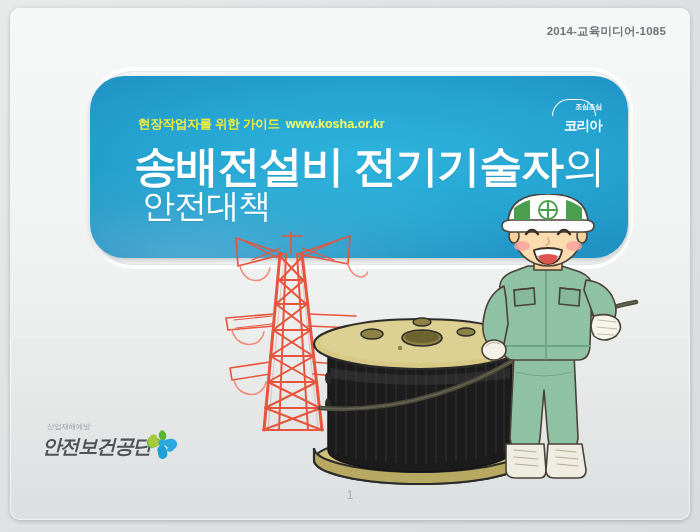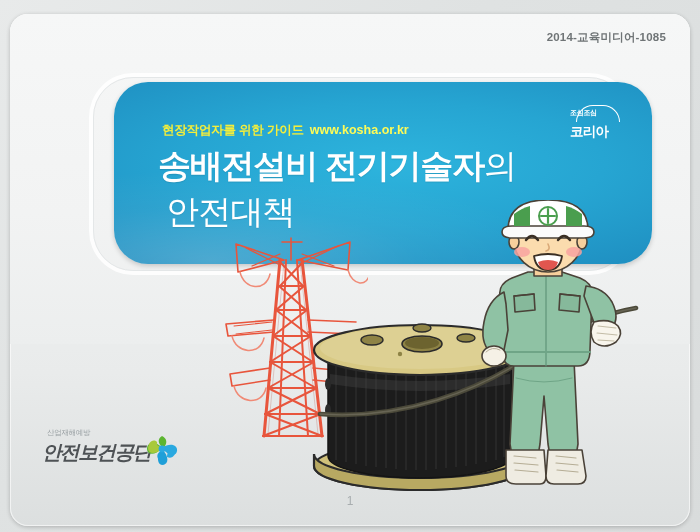--- a/index.html
+++ b/index.html
@@ -18,26 +18,25 @@
   #page-frame {
     position: absolute;
     left: 0; top: 0;
     width: 700px; height: 532px;
     background: linear-gradient(135deg, #e8eaea 0%, #dfe2e2 40%, #d9dcdc 100%);
   }
   #slide {
     position: absolute;
     left: 10px; top: 8px;
     width: 680px; height: 512px;
-    border-radius: 18px;
+    border-radius: 10px;
     background:
       linear-gradient(180deg, #f4f5f5 0%, #eef0f0 45%, #e9ebeb 70%, #dcdfdf 100%);
     box-shadow: 0 1px 4px rgba(0,0,0,0.22), 0 0 0 1px rgba(255,255,255,0.6) inset;
     overflow: hidden;
-    margin-top: 6px;
   }
   
   #slide:before {
     content: "";
     position: absolute;
     left: 0; top: 0; right: 0; height: 330px;
     background: linear-gradient(180deg, #f6f7f7 0%, #f2f3f3 60%, #eceeee 100%);
   }
 
   
@@ -47,21 +46,21 @@
     font-size: 11.5px;
     font-weight: bold;
     color: #6f7476;
     letter-spacing: 0.2px;
     z-index: 30;
   }
 
   
   #banner {
     position: absolute;
-    left: 104px; top: 68px;
+    left: 80px; top: 68px;
     width: 538px; height: 182px;
     border-radius: 34px;
     background:
       radial-gradient(140% 120% at 52% 45%, #2db4dd 0%, #26a5d2 28%, #1f90c2 55%, #1b7cb0 78%, #1a6ea4 100%);
     box-shadow: 0 2px 5px rgba(0,0,0,0.18);
     z-index: 10;
   }
   #banner-outline {
     position: absolute;
     left: 83px; top: 63px;
@@ -93,21 +92,21 @@
     z-index: 14;
   }
   #banner-subtitle .url {
     color: #fdfb57;
     margin-left: 6px;
     letter-spacing: 0px;
   }
   #banner-title-1 {
     position: absolute;
     left: 44px; top: 62px;
-    font-size: 33px;
+    font-size: 43px;
     font-weight: bold;
     color: #ffffff;
     letter-spacing: -1.2px;
     white-space: nowrap;
     z-index: 14;
     text-shadow: 0 1px 1px rgba(0,0,0,0.10);
   }
   #banner-title-1 .light { font-weight: 300; }
   #banner-title-2 {
     position: absolute;
@@ -120,21 +119,21 @@
     z-index: 14;
     text-shadow: 0 1px 1px rgba(0,0,0,0.08);
   }
 
   
   #korea-logo {
     position: absolute;
     right: 26px; top: 22px;
     width: 56px; height: 42px;
     z-index: 15;
-    text-align: left;
+    text-align: right;
   }
   #korea-logo .arc-text {
     position: absolute;
     left: 0; top: 0;
     width: 56px; height: 20px;
     font-size: 7px;
     font-weight: bold;
     color: #ffffff;
     line-height: 18px;
     letter-spacing: -0.3px;

